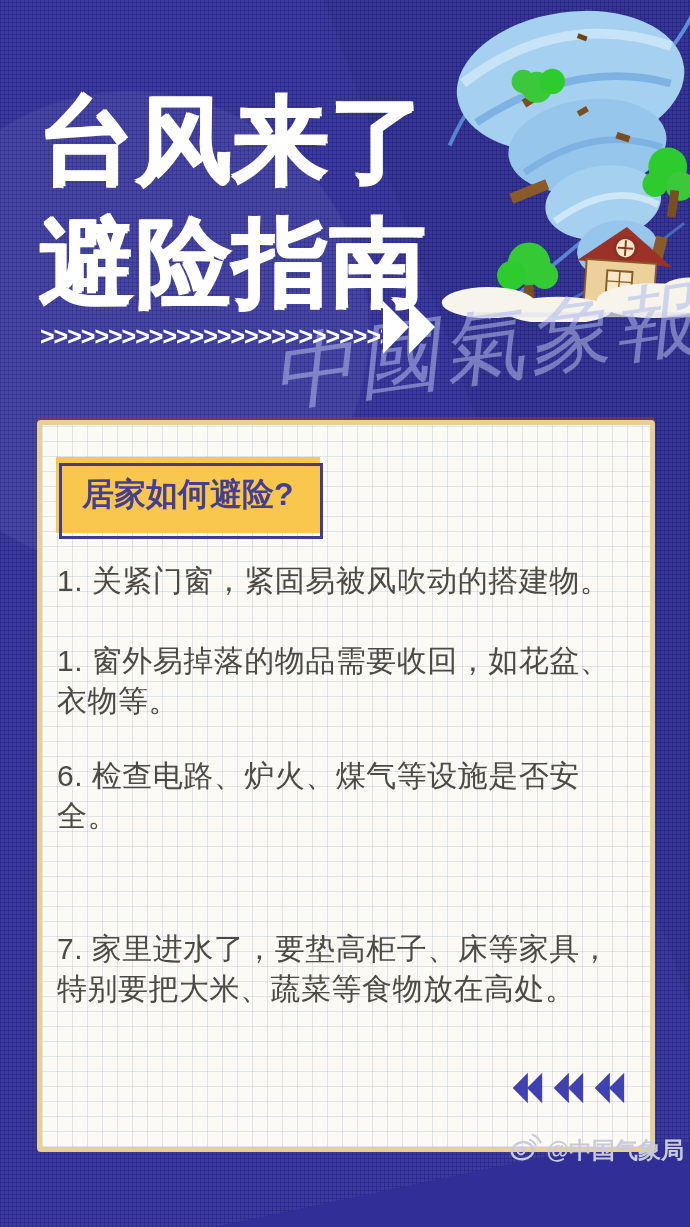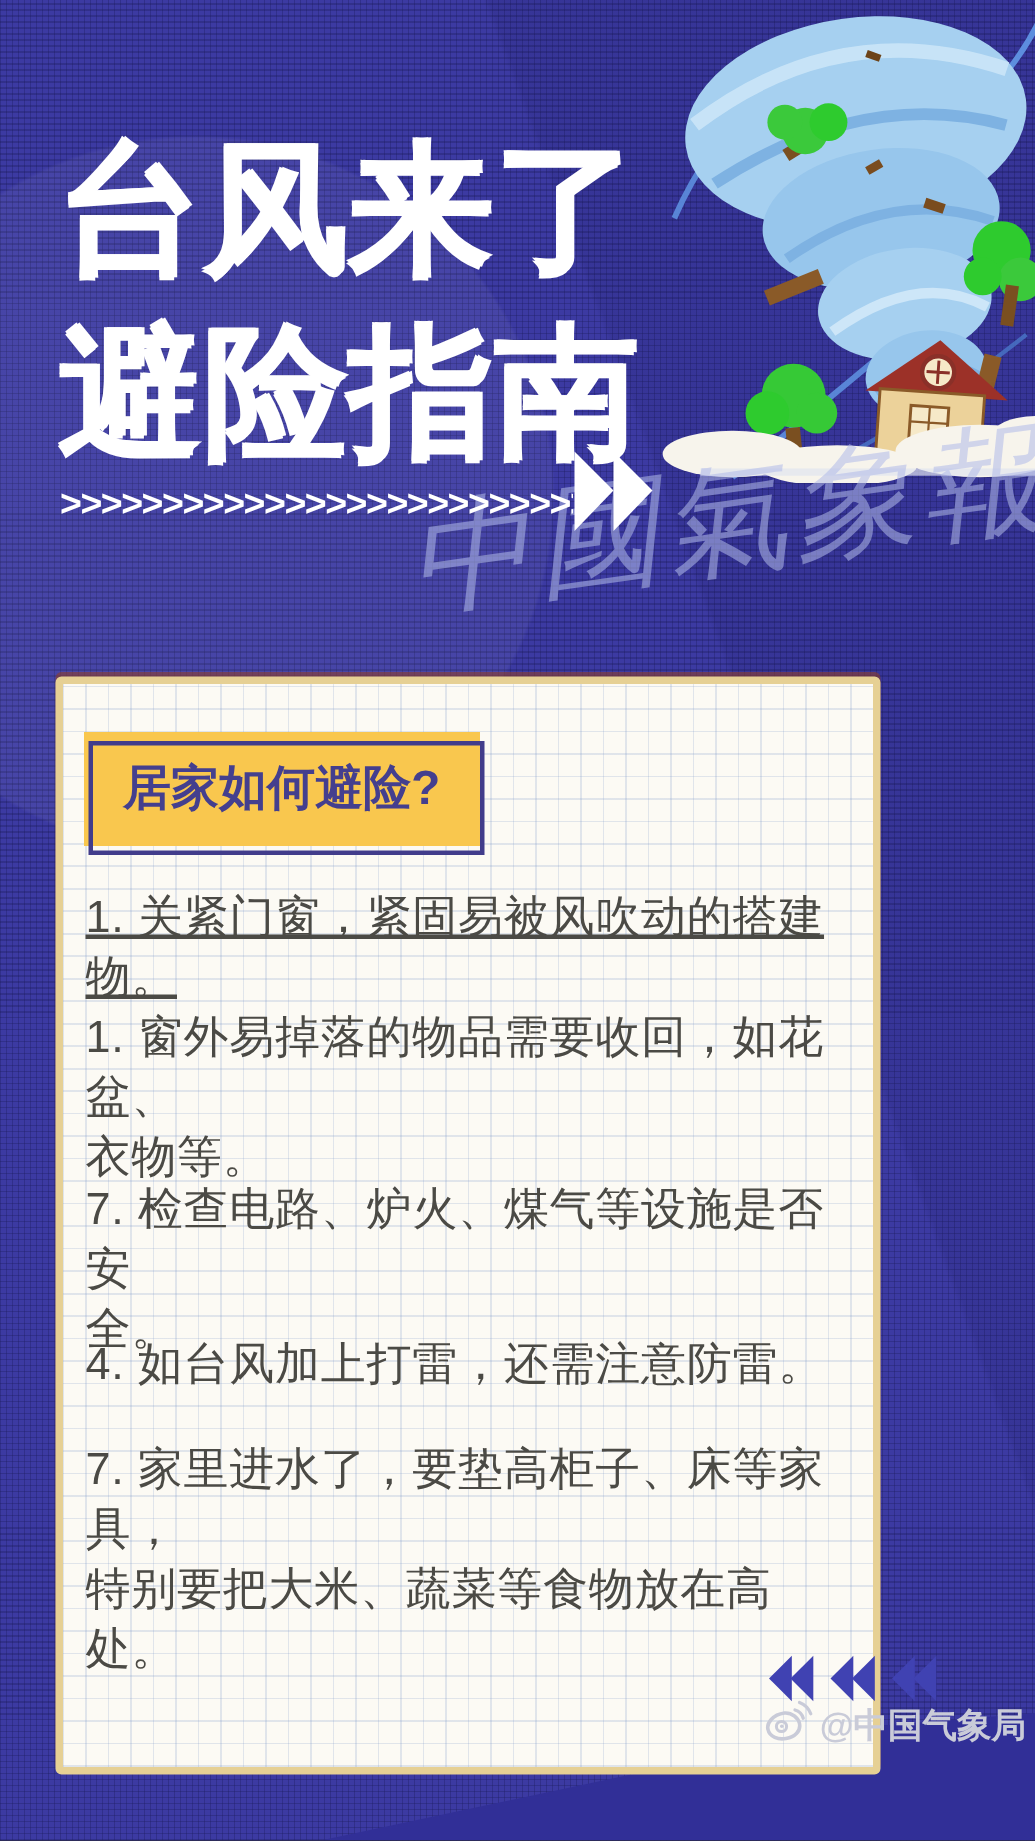--- a/index.html
+++ b/index.html
@@ -36,37 +36,36 @@
   
   .tornado{position:absolute;right:-4px;top:0;z-index:1;}
 
   
   .calligraphy{position:absolute;left:272px;top:322px;z-index:1;
     font-size:82px;color:#b2bbe9;opacity:.55;letter-spacing:4px;white-space:nowrap;
     transform:rotate(-8deg);transform-origin:left center;
     font-family:"Liberation Serif","DejaVu Serif",serif;font-style:italic;}
 
   
-  .card{position:absolute;left:37px;top:420px;width:550px;height:732px;z-index:3;
+  .card{position:absolute;left:37px;top:420px;width:618px;height:732px;z-index:3;
     box-sizing:border-box;border:5px solid #e6d094;border-radius:4px;
     box-shadow:0 -3px 0 rgba(141,62,44,.6);
     background-color:#fcfaf4;
     background-image:
       repeating-linear-gradient(0deg, rgba(125,152,200,.22) 0 1px, transparent 1px 15px),
       repeating-linear-gradient(90deg, rgba(125,152,200,.22) 0 1px, transparent 1px 15px);
-    margin-top: 31px;
   }
   .badge{position:absolute;left:14px;top:32px;background:#f9c74e;
     padding:16px 26px;font-size:32px;font-weight:bold;color:#443f8e;}
   .badge::after{content:"";position:absolute;inset:0;border:3px solid #413c8b;
     transform:translate(3px,6px);pointer-events:none;}
 
   .tip{position:absolute;left:15px;right:14px;color:#4b4a45;font-size:30px;
     line-height:40px;font-weight:500;white-space:pre-line;letter-spacing:.5px;}
-  .tip-1{top:136px;text-decoration:underline;}
+  .tip-1{top:136px;}
   .tip-2{top:216px;}
   .tip-3{top:331px;}
   .tip-4{top:434px;}
   .tip-5{top:504px;}
 
   .rewind-row{position:absolute;left:468px;top:644px;display:flex;gap:7px;}
 
   
   .attribution{position:absolute;right:6px;top:1132px;z-index:4;display:flex;
     align-items:center;gap:5px;color:#c9cbd8;font-size:23px;font-weight:bold;justify-content:center;}
@@ -149,23 +148,22 @@
   </span>
 
   <div class="calligraphy">中國氣象報</div>
 
   <div class="card">
     <div class="badge">居家如何避险?</div>
 
     <div class="tip tip-1">1. 关紧门窗，紧固易被风吹动的搭建物。</div>
     <div class="tip tip-2">1. 窗外易掉落的物品需要收回，如花盆、
 衣物等。</div>
-    <div class="tip tip-3">7. 检查电路、炉火、煤气等设施是否安
+    <div class="tip tip-3">6. 检查电路、炉火、煤气等设施是否安
 全。</div>
-    <div class="tip tip-4">4. 如台风加上打雷，还需注意防雷。</div>
     <div class="tip tip-5">7. 家里进水了，要垫高柜子、床等家具，
 特别要把大米、蔬菜等食物放在高处。</div>
 
     <div class="rewind-row">
       <span>
         <svg width="34" height="38" viewBox="0 0 38 40">
           <polygon points="20,3 3,20 20,37" fill="#4042b2"></polygon>
           <polygon points="36,3 19,20 36,37" fill="#4042b2"></polygon>
         </svg>
       </span>

